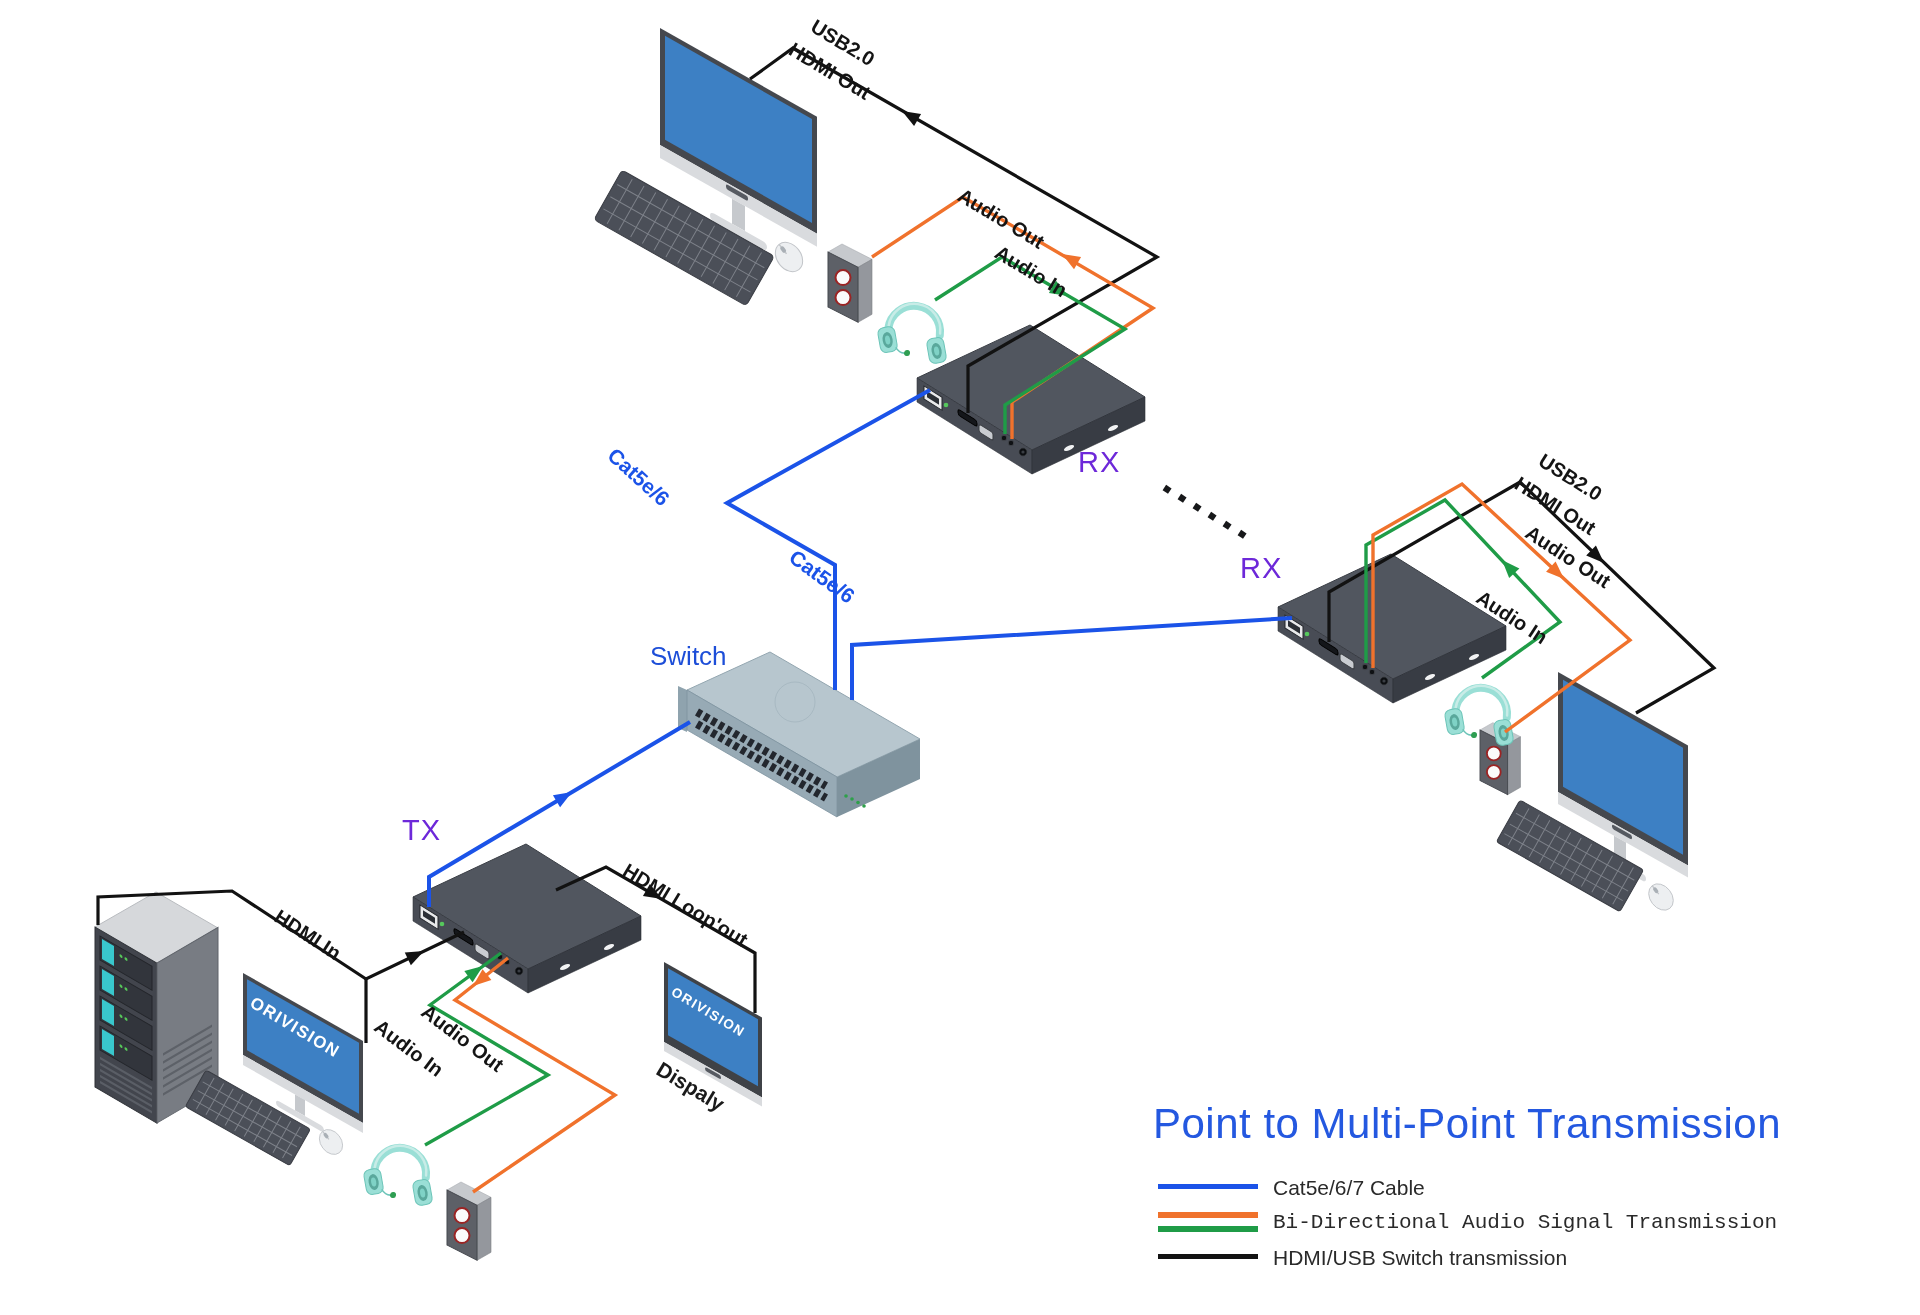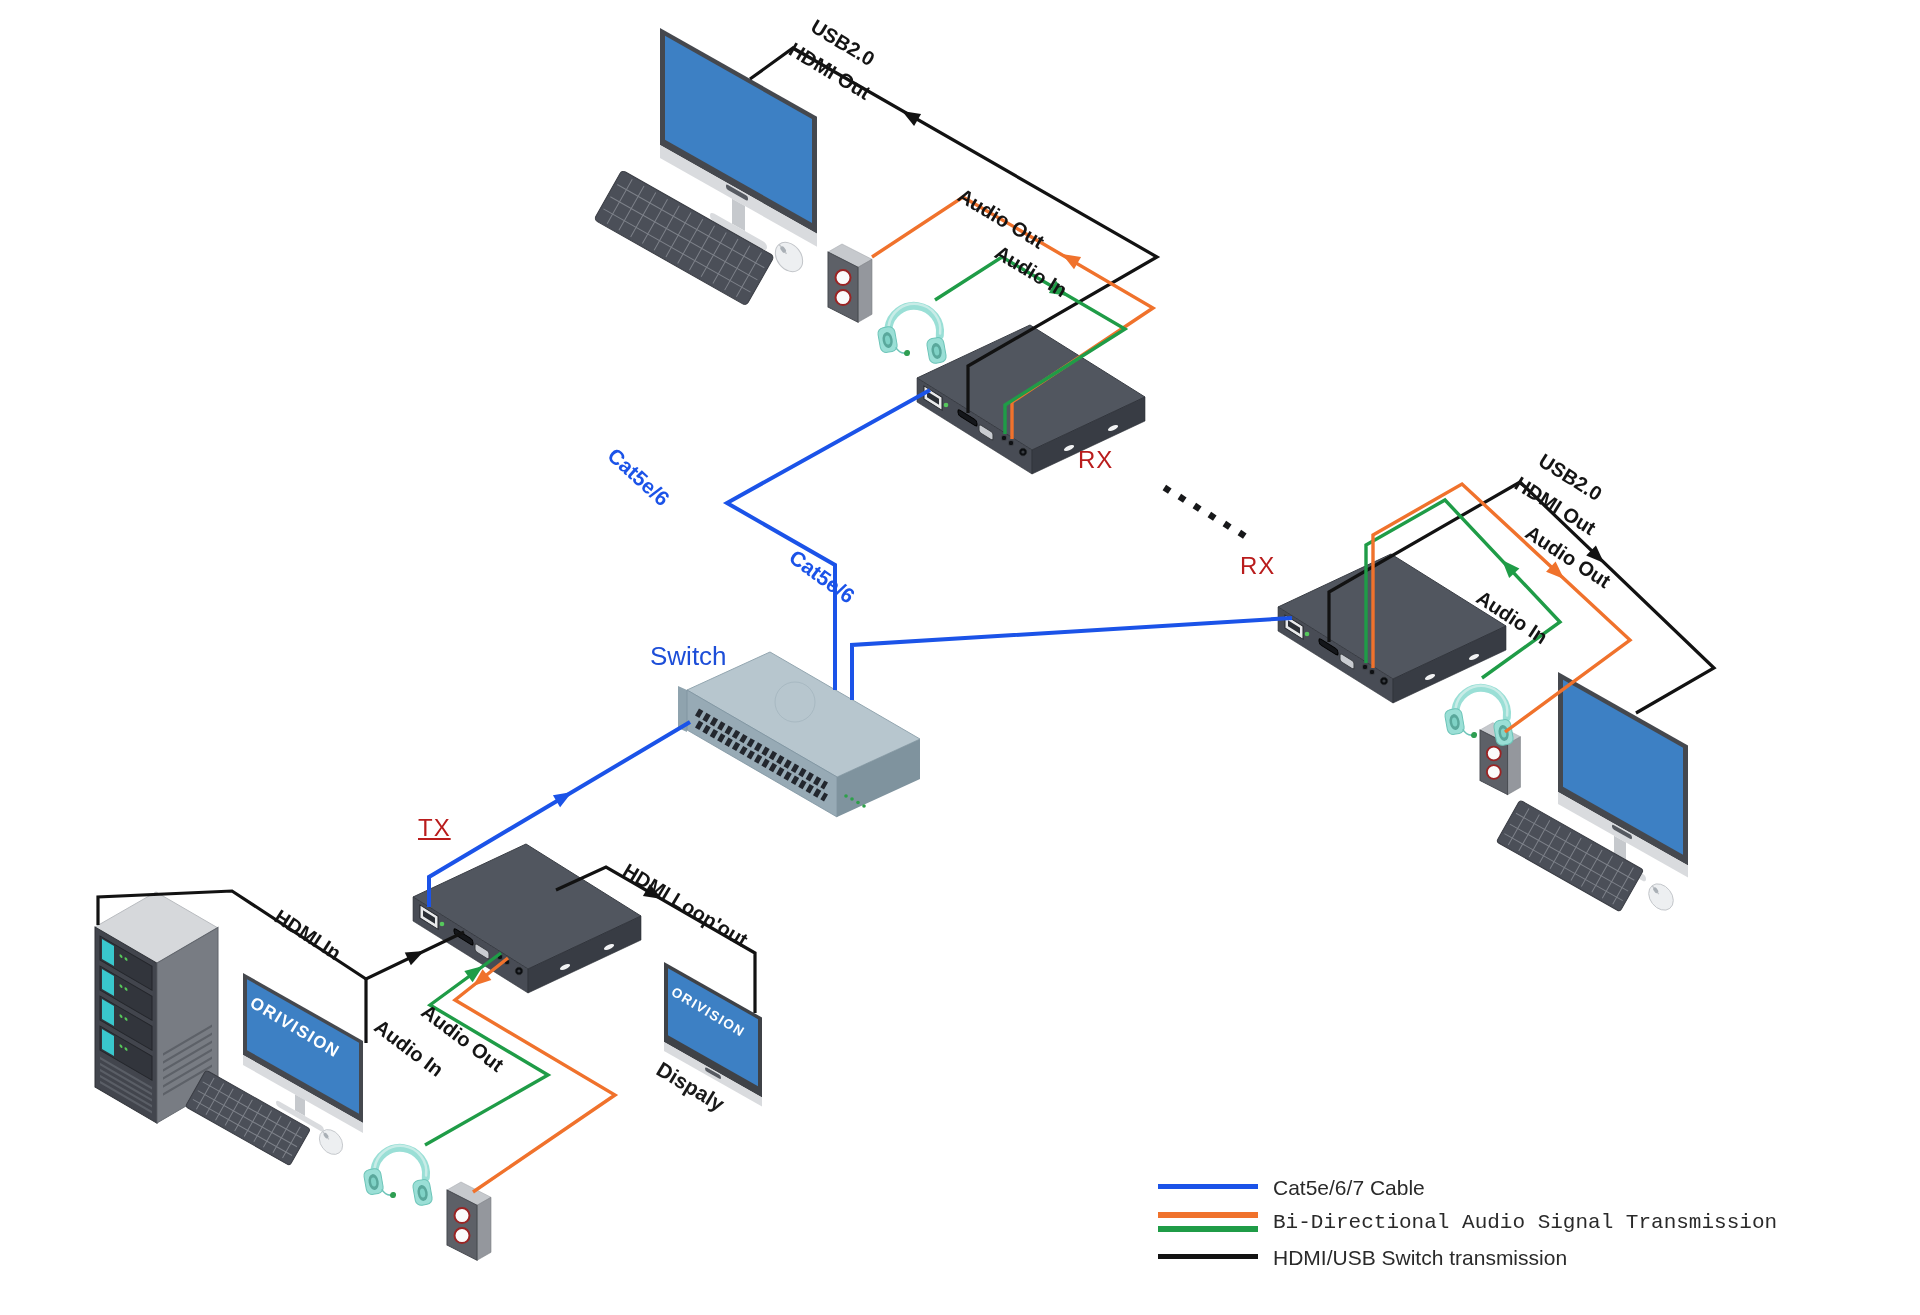--- a/index.html
+++ b/index.html
@@ -2,21 +2,21 @@
 <html><head>
 <meta charset="utf-8">
 <style>
   html,body{margin:0;padding:0;background:#fff;}
   #stage{position:relative;width:1920px;height:1315px;background:#ffffff;overflow:hidden;
          font-family:"Liberation Sans",sans-serif;}
   #scene{position:absolute;left:0;top:0;}
   .lbl{position:absolute;white-space:nowrap;color:#1a1a1a;transform-origin:0 0;
        font-family:"Liberation Sans",sans-serif;line-height:1;}
   .cable-lbl{font-size:20px;font-weight:700;color:#141414;}
-  .dev-lbl{font-size:24px;font-weight:400;color:#b91c1c;letter-spacing:1px;}
+  .dev-lbl{font-size:29px;font-weight:400;color:#6d28d9;letter-spacing:1px;}
   .cat-lbl{font-size:21px;font-weight:700;color:#1b53e8;}
   .screen-lbl{color:#ffffff;font-weight:700;letter-spacing:1.5px;}
   #title{position:absolute;left:1153px;top:1100px;font-size:42px;font-weight:400;
          color:#2458e0;letter-spacing:0.5px;}
   .sw{position:absolute;left:1158px;width:100px;}
   .leg-lbl{position:absolute;left:1273px;font-size:21px;color:#2a2a2a;}
 </style>
 </head>
 <body>
 
@@ -269,29 +269,30 @@
 <div class="lbl cable-lbl" style="left:1002px;top:242px;transform:rotate(31deg);">Audio In</div>
 <div class="lbl dev-lbl" style="left:1078px;top:448px;">RX</div>
 <div class="lbl dev-lbl" style="left:1240px;top:554px;">RX</div>
 <div class="lbl cable-lbl" style="left:1546px;top:450px;transform:rotate(32deg);">USB2.0</div>
 <div class="lbl cable-lbl" style="left:1522px;top:473px;transform:rotate(32deg);">HDMI Out</div>
 <div class="lbl cable-lbl" style="left:1533px;top:522px;transform:rotate(33deg);">Audio Out</div>
 <div class="lbl cable-lbl" style="left:1484px;top:587px;transform:rotate(33deg);">Audio In</div>
 <div class="lbl cat-lbl" style="left:618px;top:444px;transform:rotate(42deg);">Cat5e/6</div>
 <div class="lbl cat-lbl" style="left:798px;top:546px;transform:rotate(36deg);">Cat5e/6</div>
 <div class="lbl" style="left:650px;top:643px;font-size:26px;color:#1d4ed8;">Switch</div>
-<div class="lbl dev-lbl" style="left:418px;top:816px;text-decoration:underline;">TX</div>
+<div class="lbl dev-lbl" style="left:402px;top:816px;">TX</div>
 <div class="lbl cable-lbl" style="left:282px;top:906px;transform:rotate(33deg);">HDMI In</div>
 <div class="lbl cable-lbl" style="left:630px;top:860px;transform:rotate(31deg);">HDMI Loop'out</div>
 <div class="lbl cable-lbl" style="left:383px;top:1016px;transform:rotate(37deg);">Audio In</div>
 <div class="lbl cable-lbl" style="left:430px;top:1001px;transform:rotate(37deg);">Audio Out</div>
 <div class="lbl screen-lbl" style="left:256px;top:994px;font-size:17px;transform:rotate(31deg);">ORIVISION</div>
 <div class="lbl screen-lbl" style="left:676px;top:985px;font-size:13.5px;transform:rotate(31deg);">ORIVISION</div>
 <div class="lbl" style="left:664px;top:1058px;font-size:21px;font-weight:700;transform:rotate(31deg);">Dispaly</div>
 
+<div id="title">Point to Multi-Point Transmission</div>
 <div>
   <div class="sw" style="top:1184px;height:5px;background:#1b53e8;"></div>
   <div class="leg-lbl" style="top:1176px;">Cat5e/6/7 Cable</div>
   <div class="sw" style="top:1212px;height:6px;background:#f0722c;"></div>
   <div class="sw" style="top:1226px;height:6px;background:#1f9c47;"></div>
   <div class="leg-lbl" style="top:1211px;font-family:Liberation Mono, monospace;">Bi-Directional Audio Signal Transmission</div>
   <div class="sw" style="top:1254px;height:5px;background:#121212;"></div>
   <div class="leg-lbl" style="top:1246px;">HDMI/USB Switch transmission</div>
 </div>
 

